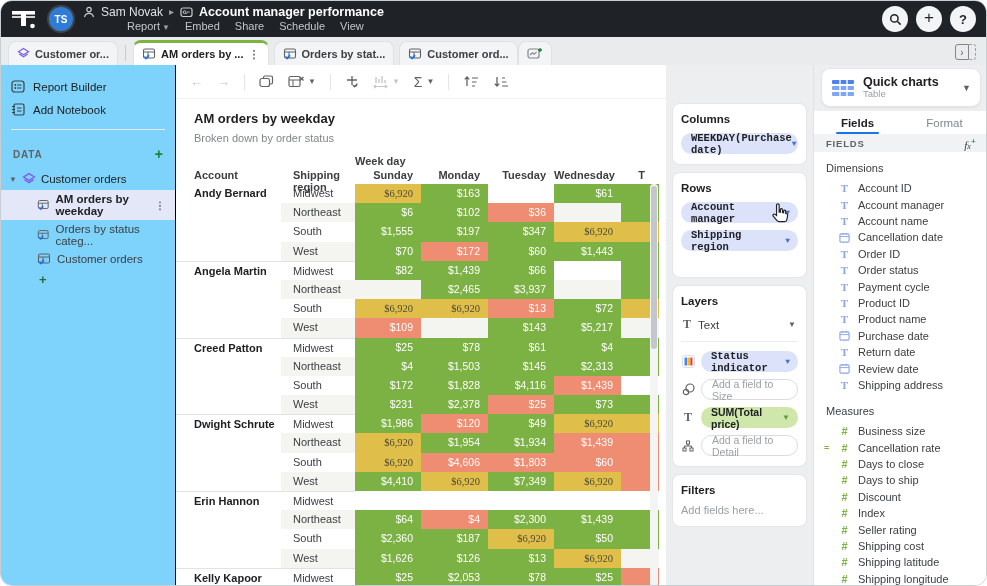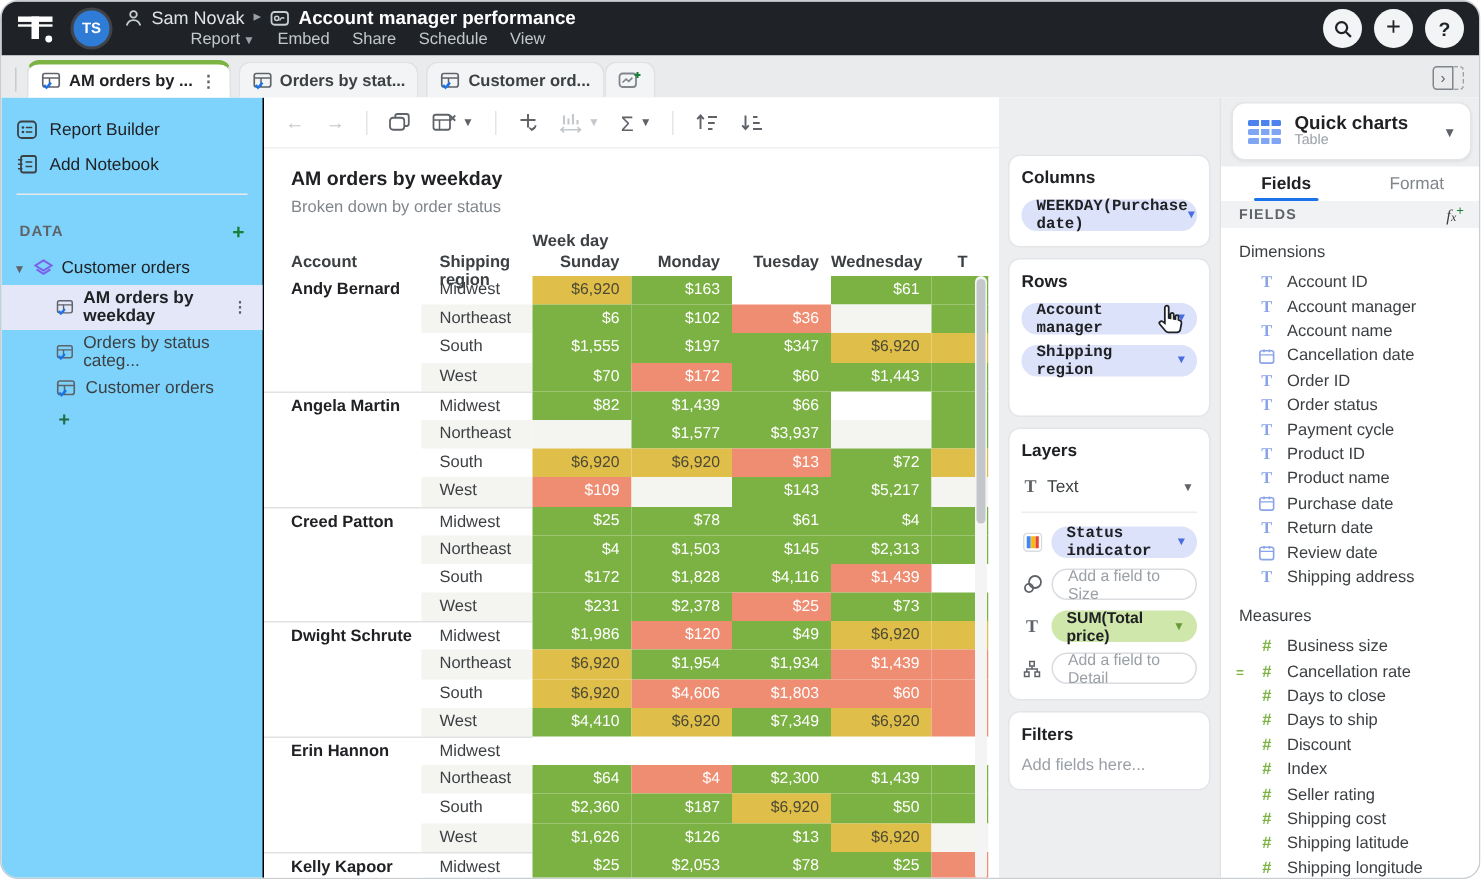--- a/index.html
+++ b/index.html
@@ -88,21 +88,21 @@
   .phead .hd { text-align:right; padding-right:8px; }
   .prows { position:absolute; top:85px; left:0; width:483px; height:403px; overflow:hidden; }
   .prow { display:flex; height:19.2px; line-height:19.2px; font-size:10.5px; }
   .pc { flex:none; overflow:hidden; white-space:nowrap; }
   .pc.mgr { width:105px; padding-left:18px; font-weight:bold; color:#202124; font-size:11px; background:#fff; }
   .pc.rgn { width:74px; padding-left:12px; color:#3c4043; font-size:11px; }
   .pc.val { text-align:right; padding-right:8px; }
   .prow.alt .pc.rgn, .prow.alt .pc.val.none { background:#f4f4f1; }
   .prow.gstart .pc.mgr, .prow.gstart .pc.rgn { border-top:1px solid #e2e2e2; }
   .pc.val.green { background:var(--cg); color:#fff; }
-  .pc.val.yellow { background:var(--cy); color:#4d4a33; }
+  .pc.val.yellow { background:var(--cy); color:#4d4a33;font-family:Liberation Serif, serif; }
   .pc.val.red { background:var(--cr); color:#fff; }
   .vscroll-track { position:absolute; top:85px; left:474px; width:8px; height:403px; background:#f4f4f4; border-radius:4px; }
   .vscroll-thumb { position:absolute; top:2px; left:1px; width:6px; height:163px; background:#c3c7cb; border-radius:3px; }
 
   
   .shelf { width:147px; flex:none; background:#eceef0; padding:38px 6px 6px 6px; }
   .card { background:#fff; border-radius:8px; border:1px solid #e3e5e8; padding:9px 8px 10px 8px; margin-bottom:7px; }
   .card-title { font-size:11.5px; font-weight:bold; color:#202124; margin-bottom:8px; }
   .pill { height:21px; border-radius:11px; display:flex; align-items:center; padding:0 8px 0 10px;
           font-size:10.5px; font-weight:bold; color:#202124; margin-bottom:7px; }
@@ -196,20 +196,27 @@
     <div class="tb-circle">
         <span style="font-weight:400;font-size:17px;margin-top:-2px;">+</span>
       </div>
     <div class="tb-circle">
         <span>?</span>
       </div>
   </div>
 
   <div class="tabbar">
     <div class="tabs">
+        <div class="tab">
+          <svg width="13" height="13" viewBox="0 0 14 14">
+            <path d="M7 1.6L12.4 5 7 8.4 1.6 5z" fill="none" stroke="#7b5fe8" stroke-width="1.3"></path>
+            <path d="M2.4 7.6L7 10.6l4.6-3" fill="none" stroke="#7b5fe8" stroke-width="1.3"></path>
+          </svg>
+          <span>Customer or...</span>
+        </div>
         <div class="tab-sep"></div>
         <div class="tab active">
           <svg width="14" height="12" viewBox="0 0 14 12">
             <rect x="1.5" y="1" width="11" height="9" rx="1.5" fill="none" stroke="#5f6368" stroke-width="1.1"></rect>
             <line x1="1.5" y1="4" x2="12.5" y2="4" stroke="#5f6368"></line>
             <line x1="6" y1="4" x2="6" y2="10" stroke="#5f6368"></line>
             <path d="M2.5 8.6l1.5 1.9 3-3.4" fill="none" stroke="#1a73e8" stroke-width="1.6"></path>
           </svg>
           <span>AM orders by ...</span>
           <span class="kebab">⋮</span>
@@ -433,21 +440,21 @@
               <div class="pc val green" style="width: 66px;">$82</div>
               <div class="pc val green" style="width: 67px;">$1,439</div>
               <div class="pc val green" style="width: 66px;">$66</div>
               <div class="pc val none" style="width: 67px;"></div>
               <div class="pc val green" style="width: 38px;"></div>
             </div>
             <div class="prow alt">
               <div class="pc mgr"></div>
               <div class="pc rgn">Northeast</div>
               <div class="pc val none" style="width: 66px;"></div>
-              <div class="pc val green" style="width: 67px;">$1,577</div>
+              <div class="pc val green" style="width: 67px;">$2,465</div>
               <div class="pc val green" style="width: 66px;">$3,937</div>
               <div class="pc val none" style="width: 67px;"></div>
               <div class="pc val green" style="width: 38px;"></div>
             </div>
             <div class="prow">
               <div class="pc mgr"></div>
               <div class="pc rgn">South</div>
               <div class="pc val yellow" style="width: 66px;">$6,920</div>
               <div class="pc val yellow" style="width: 67px;">$6,920</div>
               <div class="pc val red" style="width: 66px;">$13</div>

